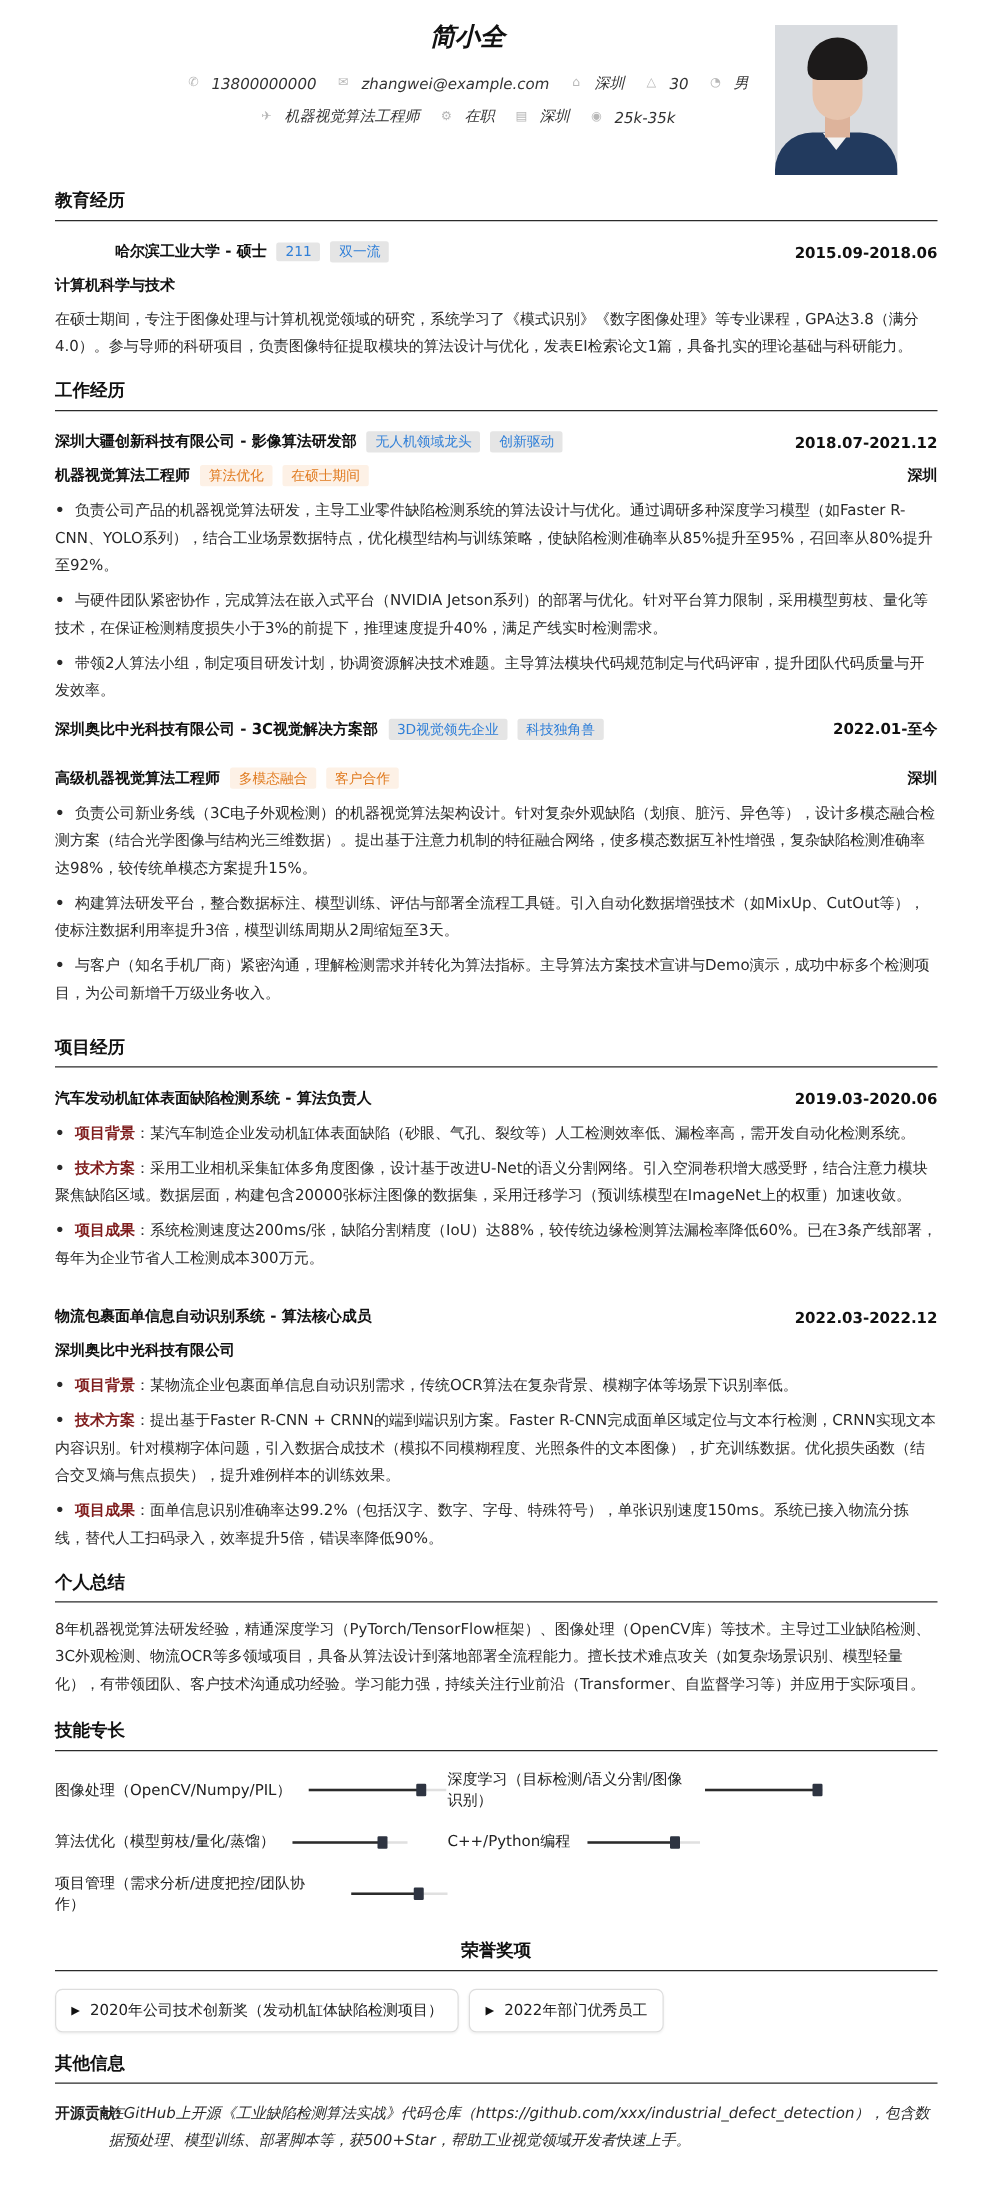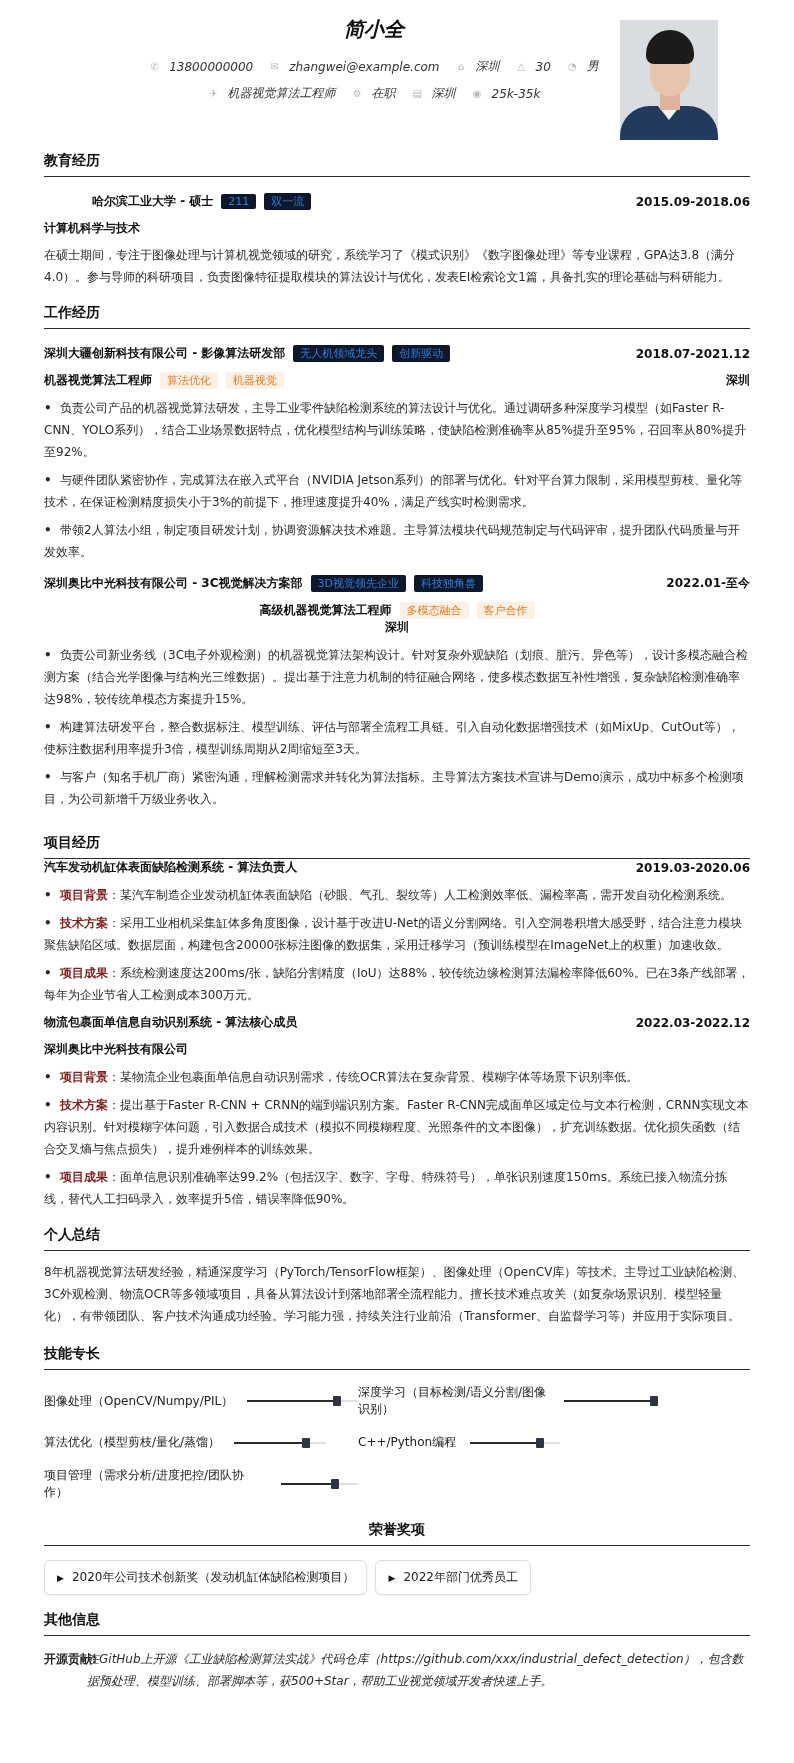--- a/index.html
+++ b/index.html
@@ -24,21 +24,21 @@
   .photo .neck { position: absolute; left: 40px; top: 70px; width: 20px; height: 20px; background: #ddb39b; }
   .photo .shirt { position: absolute; left: 0; top: 86px; width: 98px; height: 40px; background: #223a5e; border-radius: 30px 30px 0 0; }
   .photo .collar { position: absolute; left: 38px; top: 86px; width: 22px; height: 14px; background: #f2f2f2; clip-path: polygon(0 0, 100% 0, 50% 100%); }
 
   
   .section { margin-top: 0; }
   .sec-title { font-size: 14px; font-weight: bold; color: #111; padding-bottom: 6px; border-bottom: 1.5px solid #2b2b2b; }
   .row { display: flex; justify-content: space-between; align-items: center; }
   .bold { font-weight: bold; color: #111; }
   .tag { display: inline-block; font-size: 11px; padding: 1px 7px; margin-left: 8px; border-radius: 2px; font-weight: normal; }
-  .tag.blue { background: #0f172a; color: #2f7fd8; }
+  .tag.blue { background: #e5e5e5; color: #2f7fd8; }
   .tag.orange { background: #fdf1e6; color: #e07a1f; }
   .para { font-size: 12px; line-height: 22px; color: #2a2a2a; }
   ul.bullets { list-style: none; }
   ul.bullets li { position: relative; padding-left: 0; font-size: 12px; line-height: 22px; color: #2a2a2a; margin-bottom: 6px; text-indent: 0; }
   ul.bullets li .dot { display: inline-block; width: 16px; font-weight: bold; }
   .b-label { font-weight: bold; color: #7f1d1d; }
 
   
   .skills { display: grid; grid-template-columns: 314px 300px; row-gap: 16px; margin-top: 14px; }
   .skill { display: flex; align-items: center; font-size: 12px; color: #222; }
@@ -137,72 +137,72 @@
           <span class="bold">深圳大疆创新科技有限公司 - 影像算法研发部</span>
           <span class="tag blue">无人机领域龙头</span>
           <span class="tag blue">创新驱动</span>
         </div>
         <span class="bold">2018.07-2021.12</span>
       </div>
       <div class="row" style="margin-top:10px;">
         <div style="display:flex;align-items:center;">
           <span class="bold">机器视觉算法工程师</span>
           <span class="tag orange">算法优化</span>
-          <span class="tag orange">机器视觉</span>
+          <span class="tag orange">在硕士期间</span>
         </div>
         <span class="bold">深圳</span>
       </div>
       <ul class="bullets" style="margin-top:8px;">
         <li><span class="dot">•</span><span>负责公司产品的机器视觉算法研发，主导工业零件缺陷检测系统的算法设计与优化。通过调研多种深度学习模型（如Faster R-CNN、YOLO系列），结合工业场景数据特点，优化模型结构与训练策略，使缺陷检测准确率从85%提升至95%，召回率从80%提升至92%。</span></li>
         <li><span class="dot">•</span><span>与硬件团队紧密协作，完成算法在嵌入式平台（NVIDIA Jetson系列）的部署与优化。针对平台算力限制，采用模型剪枝、量化等技术，在保证检测精度损失小于3%的前提下，推理速度提升40%，满足产线实时检测需求。</span></li>
         <li><span class="dot">•</span><span>带领2人算法小组，制定项目研发计划，协调资源解决技术难题。主导算法模块代码规范制定与代码评审，提升团队代码质量与开发效率。</span></li>
       </ul>
     </div>
 
     <div style="margin-top:12px;">
       <div class="row">
         <div style="display:flex;align-items:center;">
           <span class="bold">深圳奥比中光科技有限公司 - 3C视觉解决方案部</span>
           <span class="tag blue">3D视觉领先企业</span>
           <span class="tag blue">科技独角兽</span>
         </div>
         <span class="bold">2022.01-至今</span>
       </div>
-      <div class="row" style="margin-top:10px;flex-direction:column;">
+      <div class="row" style="margin-top:22px;">
         <div style="display:flex;align-items:center;">
           <span class="bold">高级机器视觉算法工程师</span>
           <span class="tag orange">多模态融合</span>
           <span class="tag orange">客户合作</span>
         </div>
         <span class="bold">深圳</span>
       </div>
       <ul class="bullets" style="margin-top:8px;">
         <li><span class="dot">•</span><span>负责公司新业务线（3C电子外观检测）的机器视觉算法架构设计。针对复杂外观缺陷（划痕、脏污、异色等），设计多模态融合检测方案（结合光学图像与结构光三维数据）。提出基于注意力机制的特征融合网络，使多模态数据互补性增强，复杂缺陷检测准确率达98%，较传统单模态方案提升15%。</span></li>
         <li><span class="dot">•</span><span>构建算法研发平台，整合数据标注、模型训练、评估与部署全流程工具链。引入自动化数据增强技术（如MixUp、CutOut等），使标注数据利用率提升3倍，模型训练周期从2周缩短至3天。</span></li>
         <li><span class="dot">•</span><span>与客户（知名手机厂商）紧密沟通，理解检测需求并转化为算法指标。主导算法方案技术宣讲与Demo演示，成功中标多个检测项目，为公司新增千万级业务收入。</span></li>
       </ul>
     </div>
   </div>
 
   <div class="section" style="margin-top:24px;">
     <div class="sec-title">项目经历</div>
 
-    <div style="">
+    <div style="margin-top:16px;">
       <div class="row">
         <span class="bold">汽车发动机缸体表面缺陷检测系统 - 算法负责人</span>
         <span class="bold">2019.03-2020.06</span>
       </div>
       <ul class="bullets" style="margin-top:8px;">
         <li><span class="dot">•</span><span class="b-label">项目背景</span><span>：某汽车制造企业发动机缸体表面缺陷（砂眼、气孔、裂纹等）人工检测效率低、漏检率高，需开发自动化检测系统。</span></li>
         <li><span class="dot">•</span><span class="b-label">技术方案</span><span>：采用工业相机采集缸体多角度图像，设计基于改进U-Net的语义分割网络。引入空洞卷积增大感受野，结合注意力模块聚焦缺陷区域。数据层面，构建包含20000张标注图像的数据集，采用迁移学习（预训练模型在ImageNet上的权重）加速收敛。</span></li>
         <li><span class="dot">•</span><span class="b-label">项目成果</span><span>：系统检测速度达200ms/张，缺陷分割精度（IoU）达88%，较传统边缘检测算法漏检率降低60%。已在3条产线部署，每年为企业节省人工检测成本300万元。</span></li>
       </ul>
     </div>
 
-    <div style="margin-top:8px;">
+    <div style="margin-top:28px;">
       <div class="row">
         <span class="bold">物流包裹面单信息自动识别系统 - 算法核心成员</span>
         <span class="bold">2022.03-2022.12</span>
       </div>
       <div class="bold" style="margin-top:10px;">深圳奥比中光科技有限公司</div>
       <ul class="bullets" style="margin-top:8px;">
         <li><span class="dot">•</span><span class="b-label">项目背景</span><span>：某物流企业包裹面单信息自动识别需求，传统OCR算法在复杂背景、模糊字体等场景下识别率低。</span></li>
         <li><span class="dot">•</span><span class="b-label">技术方案</span><span>：提出基于Faster R-CNN + CRNN的端到端识别方案。Faster R-CNN完成面单区域定位与文本行检测，CRNN实现文本内容识别。针对模糊字体问题，引入数据合成技术（模拟不同模糊程度、光照条件的文本图像），扩充训练数据。优化损失函数（结合交叉熵与焦点损失），提升难例样本的训练效果。</span></li>
         <li><span class="dot">•</span><span class="b-label">项目成果</span><span>：面单信息识别准确率达99.2%（包括汉字、数字、字母、特殊符号），单张识别速度150ms。系统已接入物流分拣线，替代人工扫码录入，效率提升5倍，错误率降低90%。</span></li>
       </ul>

